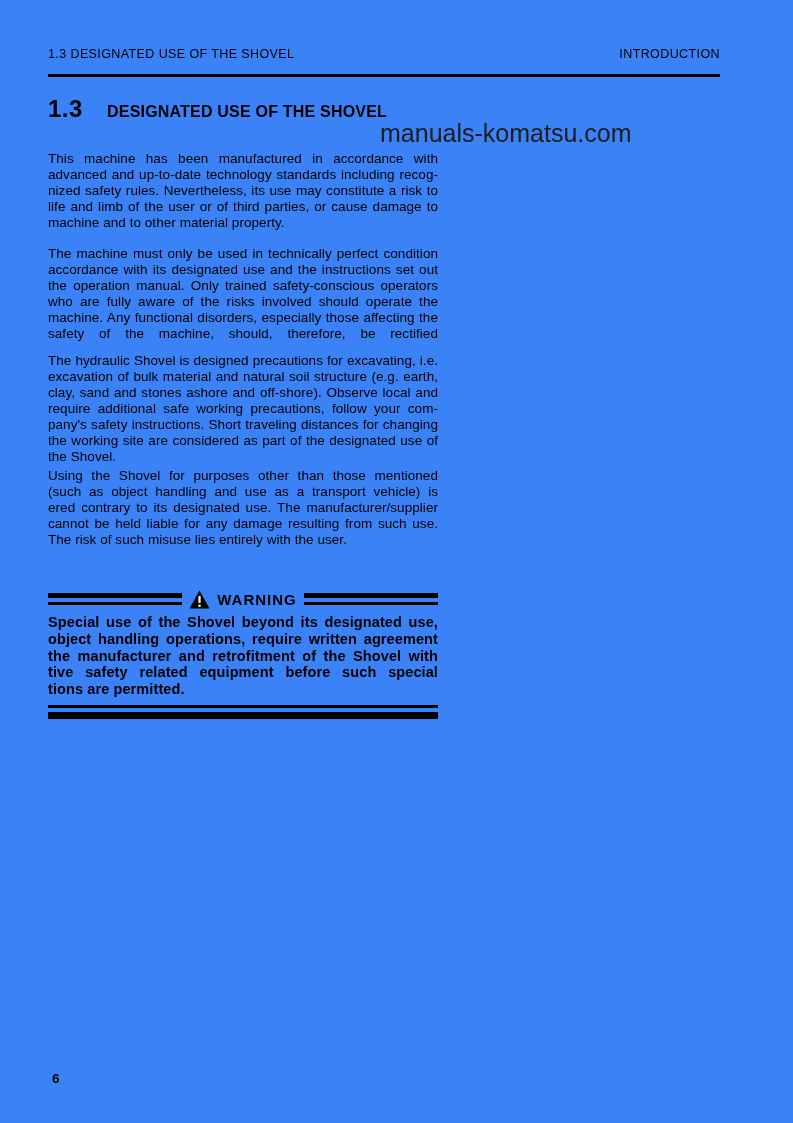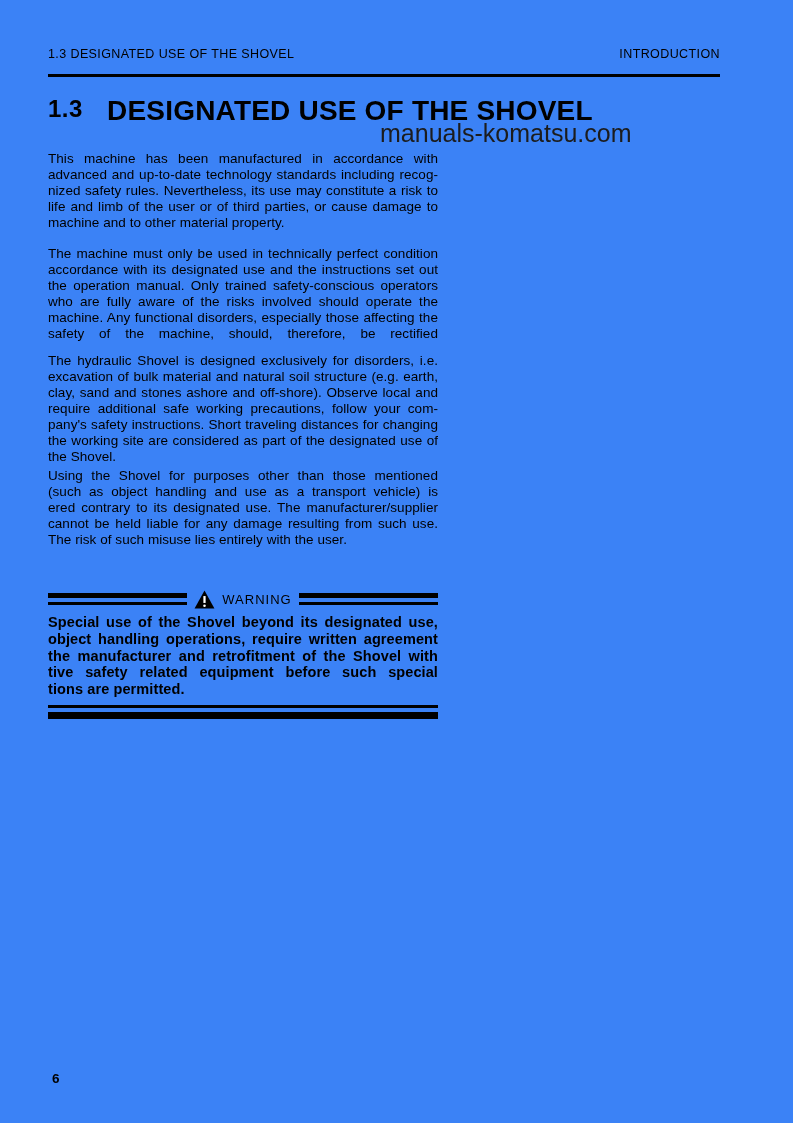--- a/index.html
+++ b/index.html
@@ -25,22 +25,22 @@
     position:absolute;left:48px;top:74px;
     width:672px;height:3px;background:#000;
   }
   
   .title-row{position:absolute;left:48px;top:95px;height:30px;width:600px;text-decoration:underline;}
   .title-num{
     position:absolute;left:0;top:0;
     font-size:24px;font-weight:bold;letter-spacing:.5px;
   }
   .title-text{
-    position:absolute;left:59px;top:0;
-    font-size:28px;font-weight:bold;letter-spacing:.2px;white-space:nowrap;
+    position:absolute;left:59px;top:8px;
+    font-size:16px;font-weight:bold;letter-spacing:.2px;white-space:nowrap;
   }
   .watermark{
     position:absolute;left:380px;top:119px;
     font-size:25px;color:#1c1c1c;white-space:nowrap;
   }
   
   .body-col{
     position:absolute;left:48px;top:151px;width:390px;
     font-size:13.5px;letter-spacing:.05px;
   }
@@ -59,21 +59,21 @@
     position:absolute;left:48px;top:589px;width:390px;
   }
   .warn-header{display:flex;align-items:center;gap:7px;height:20px;}
   .warn-rules{flex:1;}
   .warn-rules .bar-thick{height:5px;background:#000;}
   .warn-rules .bar-gap{height:4px;}
   .warn-rules .bar-thin{height:3px;background:#000;}
   .warn-icon{flex:0 0 auto;display:block;}
   .warn-label{
     flex:0 0 auto;
-    font-size:13px;font-weight:normal;letter-spacing:1px;
+    font-size:15px;font-weight:bold;letter-spacing:1px;
   }
   .warn-body{
     margin-top:5px;
     font-size:14.5px;font-weight:bold;letter-spacing:.1px;
   }
   .warn-body .line{height:16.8px;line-height:16.8px;}
   .warn-close{margin-top:7px;}
   .warn-close .bar-thin{height:3px;background:#000;}
   .warn-close .bar-gap{height:4px;}
   .warn-close .bar-thick{height:7px;background:#000;}
@@ -108,21 +108,21 @@
       </div>
       <div class="paragraph">
         <div class="line">The machine must only be used in technically perfect condition in</div>
         <div class="line">accordance with its designated use and the instructions set out in</div>
         <div class="line">the operation manual. Only trained safety-conscious operators</div>
         <div class="line">who are fully aware of the risks involved should operate the</div>
         <div class="line">machine. Any functional disorders, especially those affecting the</div>
         <div class="line last">safety of the machine, should, therefore, be rectified immediately.</div>
       </div>
       <div class="paragraph">
-        <div class="line">The hydraulic Shovel is designed exclusively for disorders, i.e.</div>
+        <div class="line">The hydraulic Shovel is designed precautions for excavating, i.e.</div>
         <div class="line">excavation of bulk material and natural soil structure (e.g. earth,</div>
         <div class="line">clay, sand and stones ashore and off-shore). Observe local and</div>
         <div class="line">require additional safe working precautions, follow your com-</div>
         <div class="line">pany's safety instructions. Short traveling distances for changing</div>
         <div class="line">the working site are considered as part of the designated use of</div>
         <div class="line last">the Shovel.</div>
       </div>
       <div class="paragraph">
         <div class="line">Using the Shovel for purposes other than those mentioned above</div>
         <div class="line">(such as object handling and use as a transport vehicle) is consid-</div>

